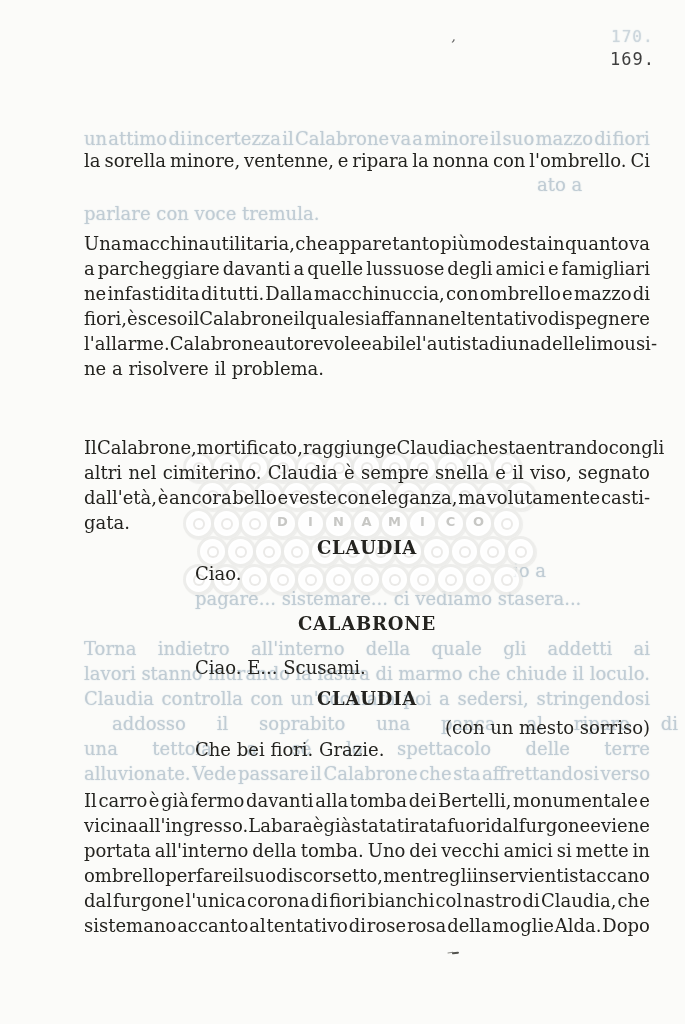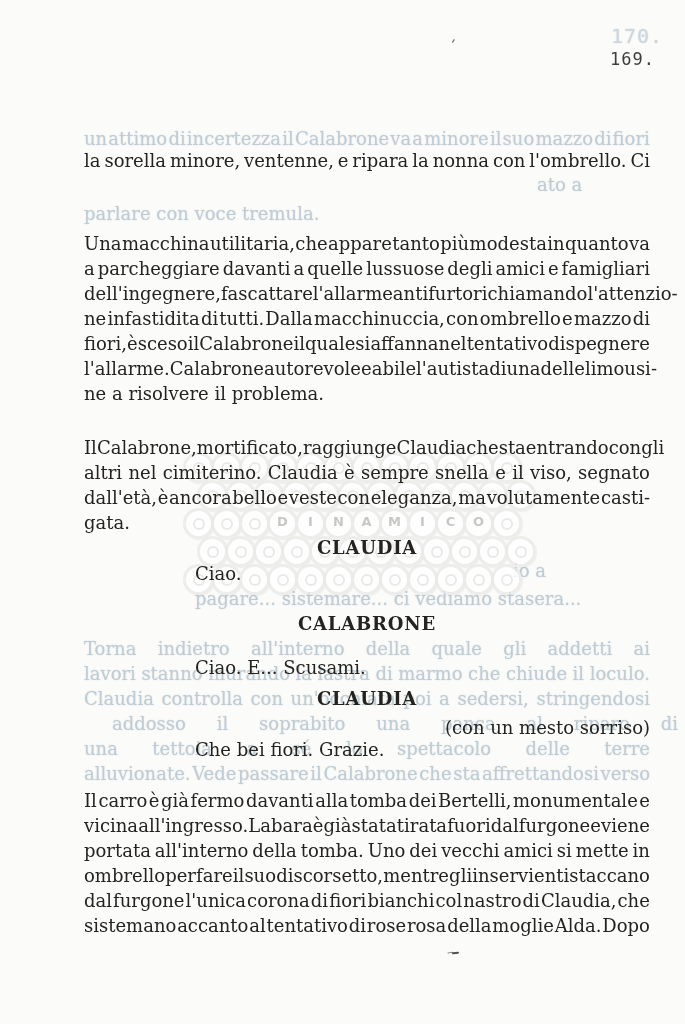--- a/index.html
+++ b/index.html
@@ -24,21 +24,21 @@
   }
   
   .ghost-layer{position:absolute;inset:0;z-index:1;}
   .ghost-item{
     position:absolute;font-size:18px;line-height:25px;color:#c0ccd4;
     text-shadow:0 0 1.5px #d3dde2;white-space:nowrap;
   }
   .ghost-item.gjust{display:flex;justify-content:space-between;width:566px;}
   .ghost-item.mono{
     font-family:"DejaVu Sans Mono","Liberation Mono",monospace;
-    font-size:20px;color:#ccd6dc;letter-spacing:1px;
+    font-size:16px;color:#ccd6dc;letter-spacing:1px;
   }
   
   .watermark{position:absolute;z-index:2;}
   .wm-cell{
     position:absolute;width:25px;height:25px;border-radius:50%;
     border:3px solid rgba(172,170,162,.20);
     background:rgba(255,255,255,.72);
     box-shadow:inset 0 0 0 2px rgba(255,255,255,.9),1px 1px 1px rgba(120,120,114,.10);
   }
   .wm-dot{
@@ -377,29 +377,20 @@
           <span>davanti</span>
           <span>a</span>
           <span>quelle</span>
           <span>lussuose</span>
           <span>degli</span>
           <span>amici</span>
           <span>e</span>
           <span>famigliari</span>
         </div>
         <div class="line jline">
-          <span>dell'ingegnere,</span>
-          <span>fa</span>
-          <span>scattare</span>
-          <span>l'allarme</span>
-          <span>antifurto</span>
-          <span>richiamando</span>
-          <span>l'attenzio-</span>
-        </div>
-        <div class="line jline">
           <span>ne</span>
           <span>infastidita</span>
           <span>di</span>
           <span>tutti.</span>
           <span>Dalla</span>
           <span>macchinuccia,</span>
           <span>con</span>
           <span>ombrello</span>
           <span>e</span>
           <span>mazzo</span>

